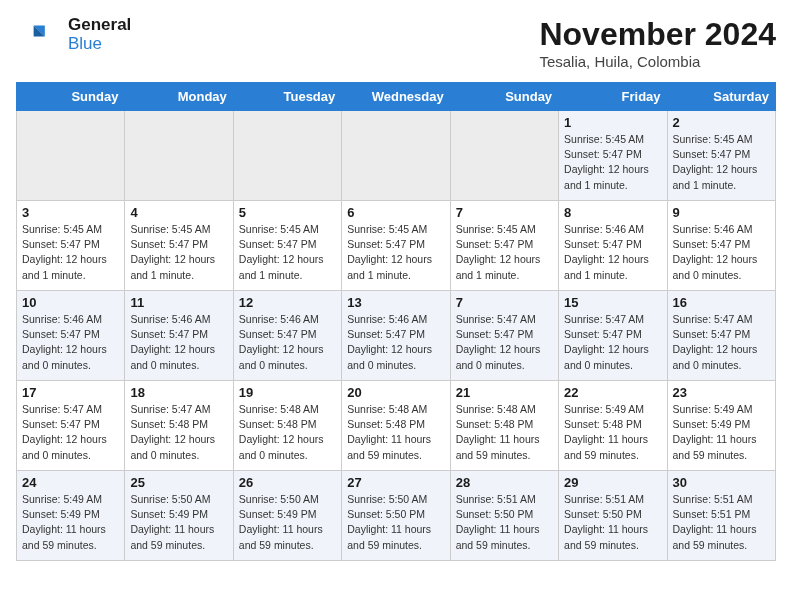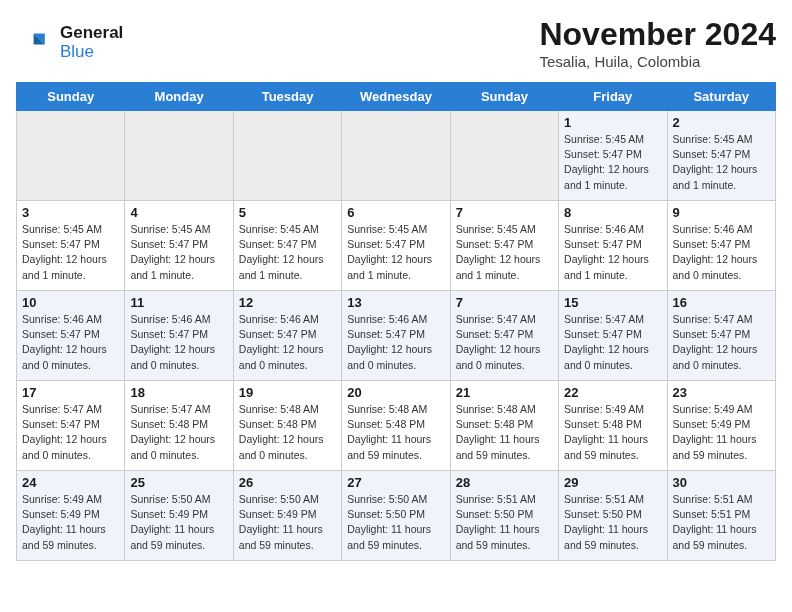--- a/index.html
+++ b/index.html
@@ -12,22 +12,21 @@
     }
     .header {
       display: flex;
       justify-content: space-between;
       align-items: flex-start;
       margin-bottom: 12px;
     }
     .logo {
       display: flex;
       align-items: center;
-      gap: 12px;
-      margin-top: 8px;
+      gap: 20px;
     }
     .logo-icon {
       width: 32px;
       height: 32px;
     }
     .title-block { text-align: left; }
     .month-title {
       font-size: 32px;
       font-weight: bold;
       color: #1a1a1a;
@@ -37,21 +36,21 @@
       color: #444;
     }
     .calendar {
       width: 100%;
       border-collapse: collapse;
       font-size: 11px;
     }
     .calendar th {
       background: #2a7fd4;
       color: #fff;
-      text-align: center;
+      text-align: right;
       padding: 6px 6px;
       font-size: 13px;
       font-weight: bold;
       border: 1px solid #2a7fd4;
     }
     .calendar td {
       border: 1px solid #ccc;
       vertical-align: top;
       padding: 4px 5px;
       width: 108px;

